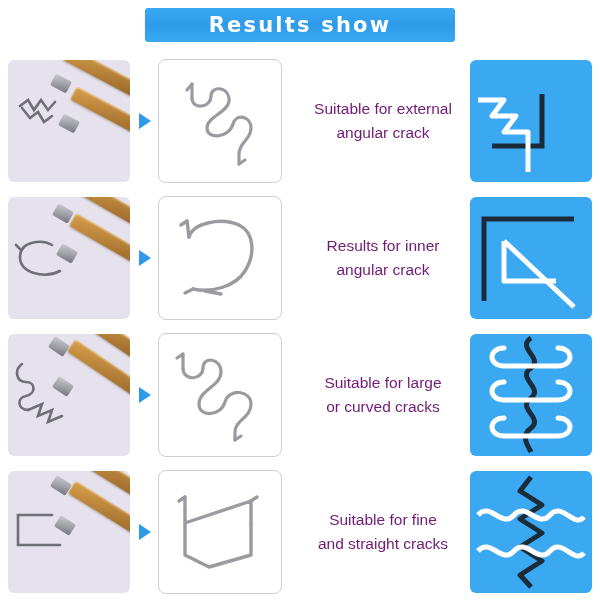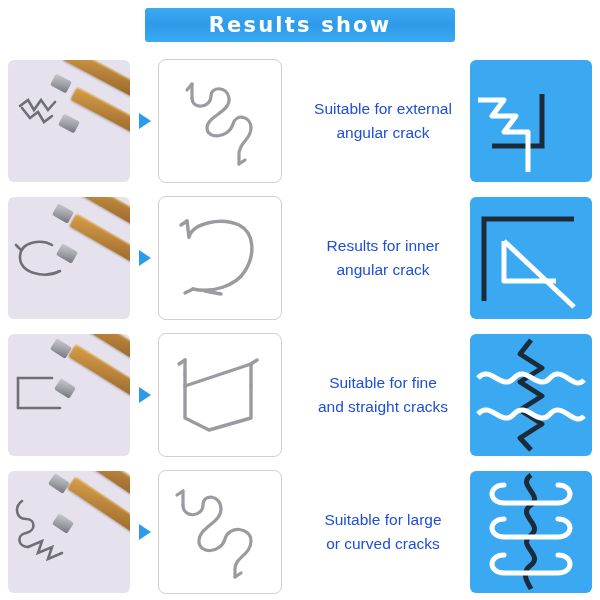--- a/index.html
+++ b/index.html
@@ -112,21 +112,21 @@
     border-radius: 8px;
     flex: 0 0 auto;
   }
   .frame svg { display: block; }
 
   
   .caption {
     flex: 1 1 auto;
     padding-left: 22px;
     padding-right: 8px;
-    color: #1d4ed8;
+    color: #701a75;
     font-size: 15.5px;
     line-height: 1.5;
     text-align: center;
   }
   .caption span { display: block; }
 
   
   .blue {
     position: relative;
     width: 122px;
@@ -242,20 +242,69 @@
           <path d="M14 104 L14 22 L104 22" fill="none" stroke="#1c2b3a" stroke-width="5"></path>
           <path d="M34 44 L34 84 L86 84" fill="none" stroke="#ffffff" stroke-width="5" stroke-linejoin="round"></path>
           <path d="M34 44 L104 110" fill="none" stroke="#ffffff" stroke-width="5"></path>
         </svg>
       </div>
     </div>
 
     <div class="row">
 
       <div class="photo">
+        <div class="rod" style="left:50px; top:-6px; width:108px; height:15px; transform:rotate(34deg);"></div>
+        <div class="rod" style="left:54px; top:34px; width:108px; height:15px; transform:rotate(34deg);"></div>
+        <div class="rod-cap" style="left:42px; top:6px; width:18px; height:13px; transform:rotate(34deg);"></div>
+        <div class="rod-cap" style="left:46px; top:46px; width:18px; height:13px; transform:rotate(34deg);"></div>
+        <svg width="122" height="122" viewBox="0 0 122 122" style="position:absolute;left:0;top:0;">
+          <g fill="none" stroke="#6f6f76" stroke-width="2.6" stroke-linecap="round">
+            <path d="M14 30 C6 36, 8 48, 18 48 C28 48, 28 60, 18 62 C8 64, 10 76, 20 76"></path>
+            <path d="M20 76 L34 70 L30 82 L44 76 L40 88 L54 82"></path>
+          </g>
+        </svg>
+      </div>
+
+      <div class="arrow">
+          <i></i>
+        </div>
+
+      <div class="frame">
+        <svg width="122" height="122" viewBox="0 0 122 122">
+          <g fill="none" stroke="#9a9aa1" stroke-width="3.2" stroke-linecap="round" stroke-linejoin="round">
+            <path d="M24 20 L24 34"></path>
+            <path d="M24 34 C24 48, 44 46, 44 34 C44 22, 62 24, 62 38
+                     C62 52, 40 56, 40 70 C40 84, 62 82, 66 68
+                     C70 54, 92 56, 92 70 C92 84, 76 86, 76 98 L76 106"></path>
+            <path d="M24 20 L18 24"></path>
+            <path d="M76 106 L82 102"></path>
+          </g>
+        </svg>
+      </div>
+
+      <div class="caption">
+        <span>Suitable for large</span>
+        <span>or curved cracks</span>
+      </div>
+
+      <div class="blue">
+        <svg width="122" height="122" viewBox="0 0 122 122">
+          <path d="M61 4 C46 14, 74 24, 61 34 C46 44, 74 54, 61 64 C46 74, 74 84, 61 94 C50 102, 58 112, 61 118" fill="none" stroke="#1c2b3a" stroke-width="5"></path>
+          <g fill="none" stroke="#ffffff" stroke-width="5" stroke-linecap="round">
+            <path d="M34 14 C18 14, 18 32, 34 32 L88 32 C104 32, 104 14, 88 14"></path>
+            <path d="M34 48 C18 48, 18 66, 34 66 L88 66 C104 66, 104 48, 88 48"></path>
+            <path d="M34 84 C18 84, 18 102, 34 102 L88 102 C104 102, 104 84, 88 84"></path>
+          </g>
+        </svg>
+      </div>
+    </div>
+
+    <div class="row">
+
+      <div class="photo">
         <div class="rod" style="left:52px; top:-4px; width:104px; height:15px; transform:rotate(32deg);"></div>
         <div class="rod" style="left:56px; top:36px; width:104px; height:15px; transform:rotate(32deg);"></div>
         <div class="rod-cap" style="left:44px; top:8px; width:18px; height:13px; transform:rotate(32deg);"></div>
         <div class="rod-cap" style="left:48px; top:48px; width:18px; height:13px; transform:rotate(32deg);"></div>
         <svg width="122" height="122" viewBox="0 0 122 122" style="position:absolute;left:0;top:0;">
           <g fill="none" stroke="#6f6f76" stroke-width="2.6" stroke-linecap="round">
             <path d="M10 44 L10 74"></path>
             <path d="M10 44 L44 44"></path>
             <path d="M10 74 L52 74"></path>
           </g>
@@ -285,63 +334,14 @@
 
       <div class="blue">
         <svg width="122" height="122" viewBox="0 0 122 122">
           <path d="M61 6 L50 20 L72 34 L50 48 L72 62 L50 76 L72 90 L50 104 L61 116" fill="none" stroke="#1c2b3a" stroke-width="5" stroke-linejoin="round"></path>
           <path d="M8 44 C20 30, 32 58, 44 44 C56 30, 68 58, 80 44 C92 30, 104 58, 114 46" fill="none" stroke="#ffffff" stroke-width="5"></path>
           <path d="M8 80 C20 66, 32 94, 44 80 C56 66, 68 94, 80 80 C92 66, 104 94, 114 82" fill="none" stroke="#ffffff" stroke-width="5"></path>
         </svg>
       </div>
     </div>
 
-    <div class="row">
-
-      <div class="photo">
-        <div class="rod" style="left:50px; top:-6px; width:108px; height:15px; transform:rotate(34deg);"></div>
-        <div class="rod" style="left:54px; top:34px; width:108px; height:15px; transform:rotate(34deg);"></div>
-        <div class="rod-cap" style="left:42px; top:6px; width:18px; height:13px; transform:rotate(34deg);"></div>
-        <div class="rod-cap" style="left:46px; top:46px; width:18px; height:13px; transform:rotate(34deg);"></div>
-        <svg width="122" height="122" viewBox="0 0 122 122" style="position:absolute;left:0;top:0;">
-          <g fill="none" stroke="#6f6f76" stroke-width="2.6" stroke-linecap="round">
-            <path d="M14 30 C6 36, 8 48, 18 48 C28 48, 28 60, 18 62 C8 64, 10 76, 20 76"></path>
-            <path d="M20 76 L34 70 L30 82 L44 76 L40 88 L54 82"></path>
-          </g>
-        </svg>
-      </div>
-
-      <div class="arrow">
-          <i></i>
-        </div>
-
-      <div class="frame">
-        <svg width="122" height="122" viewBox="0 0 122 122">
-          <g fill="none" stroke="#9a9aa1" stroke-width="3.2" stroke-linecap="round" stroke-linejoin="round">
-            <path d="M24 20 L24 34"></path>
-            <path d="M24 34 C24 48, 44 46, 44 34 C44 22, 62 24, 62 38
-                     C62 52, 40 56, 40 70 C40 84, 62 82, 66 68
-                     C70 54, 92 56, 92 70 C92 84, 76 86, 76 98 L76 106"></path>
-            <path d="M24 20 L18 24"></path>
-            <path d="M76 106 L82 102"></path>
-          </g>
-        </svg>
-      </div>
-
-      <div class="caption">
-        <span>Suitable for large</span>
-        <span>or curved cracks</span>
-      </div>
-
-      <div class="blue">
-        <svg width="122" height="122" viewBox="0 0 122 122">
-          <path d="M61 4 C46 14, 74 24, 61 34 C46 44, 74 54, 61 64 C46 74, 74 84, 61 94 C50 102, 58 112, 61 118" fill="none" stroke="#1c2b3a" stroke-width="5"></path>
-          <g fill="none" stroke="#ffffff" stroke-width="5" stroke-linecap="round">
-            <path d="M34 14 C18 14, 18 32, 34 32 L88 32 C104 32, 104 14, 88 14"></path>
-            <path d="M34 48 C18 48, 18 66, 34 66 L88 66 C104 66, 104 48, 88 48"></path>
-            <path d="M34 84 C18 84, 18 102, 34 102 L88 102 C104 102, 104 84, 88 84"></path>
-          </g>
-        </svg>
-      </div>
-    </div>
-
   </div>
 </div>
 
 </body></html>

